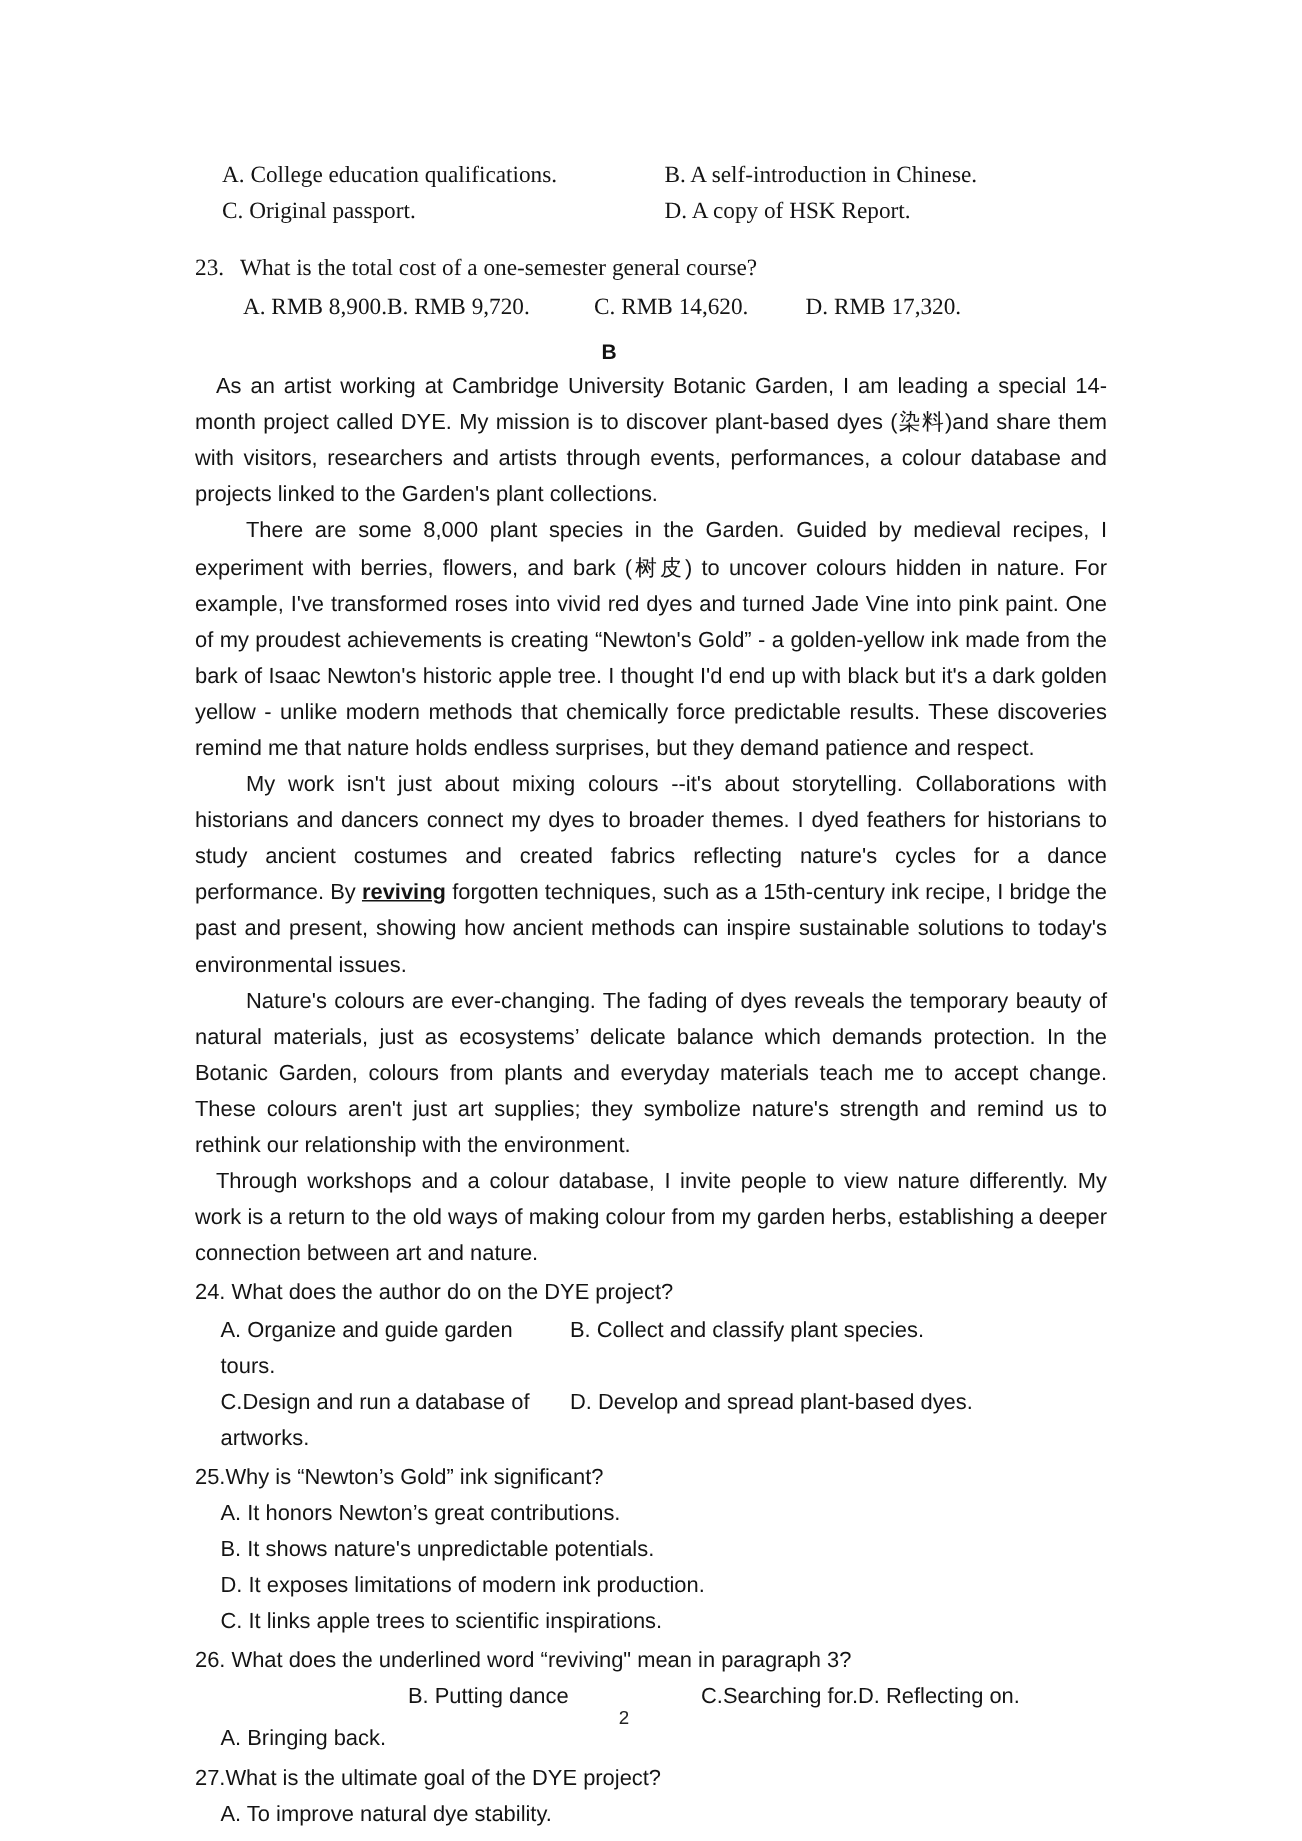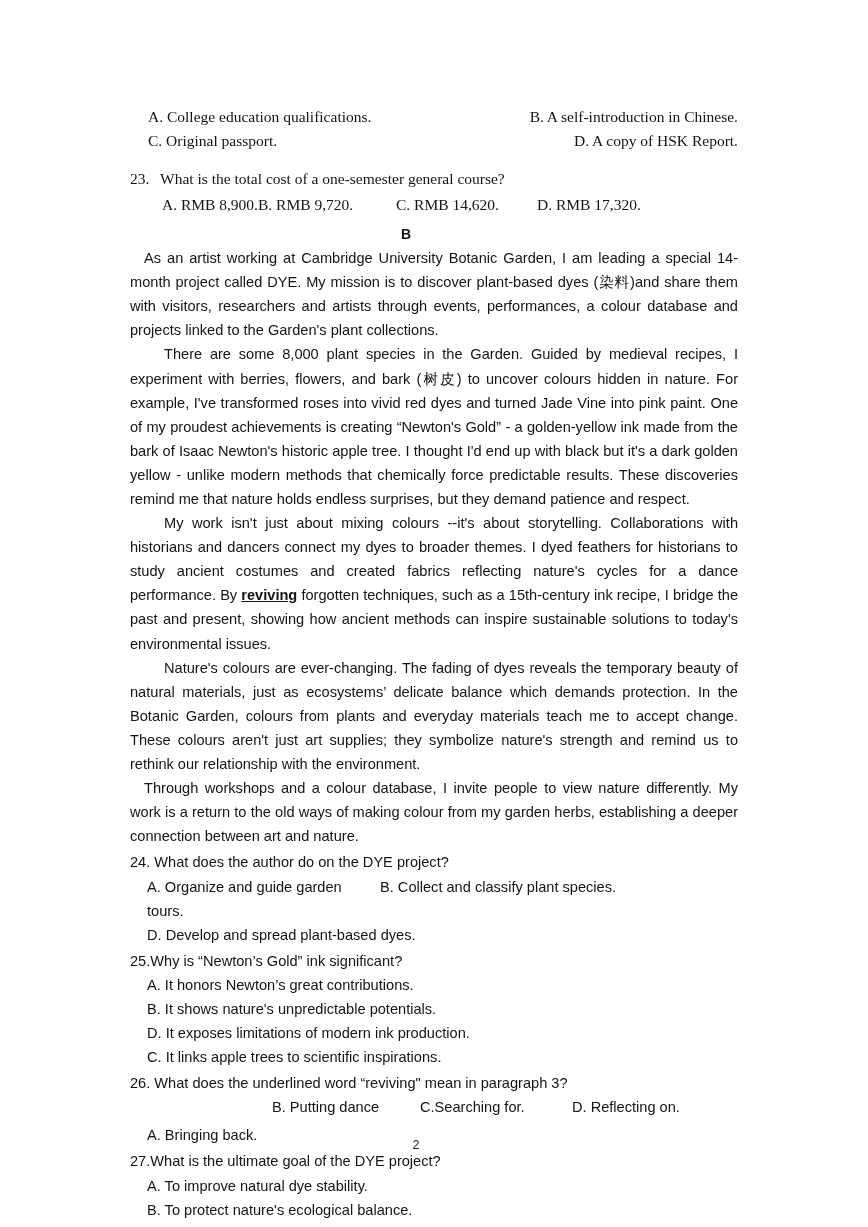--- a/index.html
+++ b/index.html
@@ -47,21 +47,20 @@
     width: 100%;
   }
   .opt-row .col-a {
     width: 313px;
     flex: 0 0 313px;
     padding-left: 18px;
     box-sizing: border-box;
   }
   .opt-row .col-b {
     flex: 1 1 auto;
-    text-align: right;
   }
   .q-line {
     display: flex;
     margin-top: 14px;
   }
   .q-line .q-num {
     width: 30px;
     flex: 0 0 30px;
   }
   .q-line .q-text {
@@ -119,21 +118,21 @@
     color: #141414;
   }
   .qstem { margin-top: 2px; }
   .qopt  { padding-left: 17px; }
   .qopt-2col { display: flex; padding-left: 17px; }
   .qopt-2col .c1 { width: 233px; flex: 0 0 233px; }
   .qopt-2col .c2 { flex: 1 1 auto; }
   .qopt-4col { display: flex; padding-left: 17px; }
   .qopt-4col .d1 { width: 125px; flex: 0 0 125px; margin-top: 28px; }
   .qopt-4col .d2 { width: 148px; flex: 0 0 148px; }
-  .qopt-4col .d3 { width: 152px; flex: 0 0 152px; }
+  .qopt-4col .d3 { width: 152px; flex: 0 0 152px; text-align: right; }
   .qopt-4col .d4 { flex: 1 1 auto; }
 
   
   .page-number {
     position: absolute;
     left: 0;
     top: 1138px;
     width: 868px;
     text-align: center;
     padding-right: 36px;
@@ -187,20 +186,21 @@
     </div>
 
     <div class="qblock">
 
       <div class="qstem">24. What does the author do on the DYE project?</div>
       <div class="qopt-2col">
         <span class="c1">A. Organize and guide garden tours.</span>
         <span class="c2">B. Collect and classify plant species.</span>
       </div>
       <div class="qopt-2col">
+        <span class="c1">C.Design and run a database of artworks.</span>
         <span class="c2">D. Develop and spread plant-based dyes.</span>
       </div>
 
       <div class="qstem">25.Why is “Newton’s Gold” ink significant?</div>
       <div class="qopt">A. It honors Newton’s great contributions.</div>
       <div class="qopt">B. It shows nature's unpredictable potentials.</div>
       <div class="qopt">D. It exposes limitations of modern ink production.</div>
       <div class="qopt">C. It links apple trees to scientific inspirations.</div>
 
       <div class="qstem">26. What does the underlined word “reviving" mean in paragraph 3?</div>

